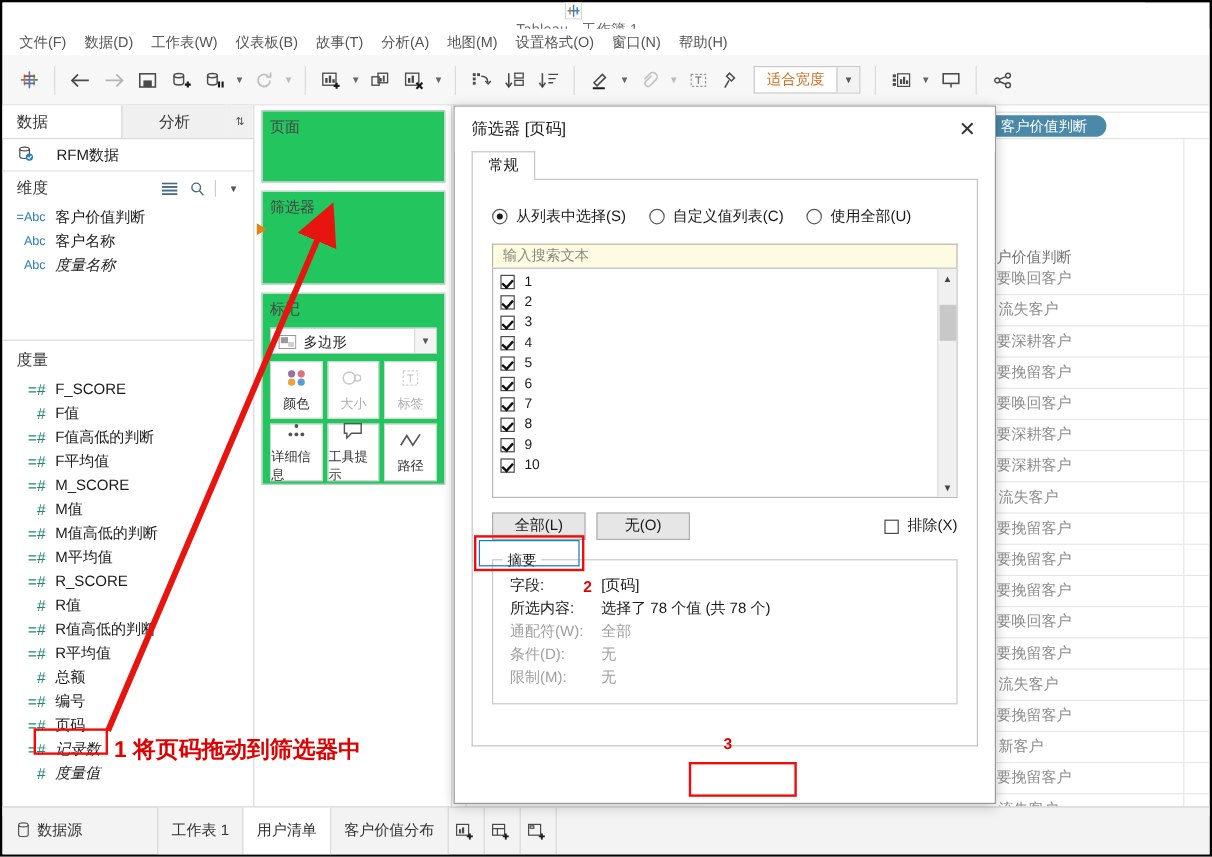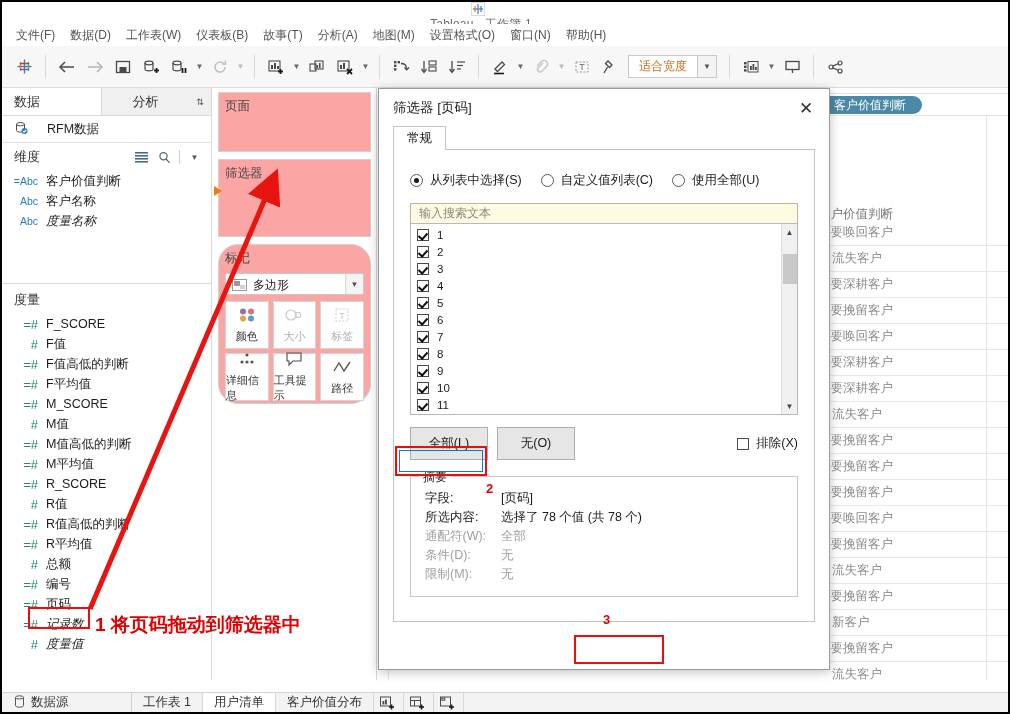--- a/index.html
+++ b/index.html
@@ -108,28 +108,28 @@
   .ficon.abc { color: #2b7dbc; }
   .ficon.num { color: #1f8a70; font-size: 13px; }
   .measures-wrap { margin-top: 4px; border-top: 1px solid #d9d9d9; padding-top: 2px;}
 
   
   .shelves {
     position: absolute; left: 211px; top: 86px; width: 164px; bottom: 32px;
     background: #fff; padding: 4px 5px; border-right: 1px solid #d9d9d9;
   }
   .shelf {
-    border: 1px solid #d2d2d2; background: #fca5a5; margin-bottom: 7px; position: relative;
+    border: 1px solid #d2d2d2; background: #22c55e; margin-bottom: 7px; position: relative;
   }
   .shelf .sh-title {
     font-size: 12.5px; color: #444; padding: 5px 0 0 6px;
   }
   .shelf.pages { height: 60px; }
   .shelf.filters { height: 78px; }
-  .shelf.marks { height: 160px; border-radius: 20px; }
+  .shelf.marks { height: 160px; }
   .marks-drop {
     margin: 6px 6px 0 6px; height: 22px; border: 1px solid #c8c8c8; background: #fff;
     display: flex; align-items: flex-end; gap: 6px; padding-left: 6px;
   }
   .marks-drop .txt { font-size: 12px; color: #222; flex: 1; }
   .marks-drop .dd {
     width: 18px; height: 20px; border-left: 1px solid #d8d8d8; background: #f4f4f4;
     display:flex; align-items:center; justify-content:center; font-size: 8px; color:#555;
   }
   .marks-grid {
@@ -175,21 +175,21 @@
     font-size: 12.5px; color: #8c8c8c;
     font-family: "Liberation Serif", "DejaVu Serif", serif;
   }
   .data-row .cell.indent { padding-left: 14px; }
   .sheet-vline {
     position: absolute; top: 28px; bottom: 0; width: 1px; background: #e6e6e6;
   }
 
   
   .statusbar {
-    position: absolute; left: 0; bottom: 0; width: 1006px; height: 20px;
+    position: absolute; left: 0; bottom: 0; width: 1006px; height: 40px;
     background: #f3f3f3; border-top: 1px solid #d2d2d2; display: flex; align-items: center;
   }
   .sb-ds {
     display: flex; align-items: center; gap: 6px; padding: 0 12px; height: 100%;
     border-right: 1px solid #d2d2d2; min-width: 130px;
   }
   .sb-ds .t { font-size: 12.5px; color: #333; }
   .sheet-tab {
     height: 100%; display: flex; align-items: center; padding: 0 11px;
     font-size: 12.5px; color: #333; border-right: 1px solid #d8d8d8; cursor: default;
@@ -265,21 +265,21 @@
     display: flex; flex-direction: column; align-items: center;
   }
   .vscroll .arrow { height: 16px; display:flex; align-items:center; justify-content:center; font-size: 8px; color: #444; }
   .vscroll .track { flex: 1; width: 100%; position: relative; }
   .vscroll .thumb {
     position: absolute; top: 14px; left: 1px; width: 14px; height: 30px; background: #c8c8c8;
   }
 
   .btn-row { margin-top: 12px; display: flex; align-items: center; gap: 9px; }
   .btn {
-    min-width: 78px; height: 33px; border: 1px solid #adadad; background: #e6e6e6;
+    min-width: 78px; height: 23px; border: 1px solid #adadad; background: #e6e6e6;
     font-size: 12.5px; color: #1a1a1a; display: flex; align-items: center;
     justify-content: center; cursor: default;
   }
   .exclude-wrap { margin-left: auto; display: flex; align-items: center; gap: 7px; }
   .exclude-wrap .lt { font-size: 12.5px; color: #1a1a1a; }
 
   .group {
     margin-top: 16px; border: 1px solid #c9c9c9; padding: 12px 14px 12px 14px;
     position: relative;
   }
@@ -927,24 +927,20 @@
                 <span class="lt">8</span>
               </div>
             <div class="list-item">
                 <span class="cbx checked"></span>
                 <span class="lt">9</span>
               </div>
             <div class="list-item">
                 <span class="cbx checked"></span>
                 <span class="lt">10</span>
               </div>
-            <div class="list-item">
-                <span class="cbx checked"></span>
-                <span class="lt">11</span>
-              </div>
           </div>
           <div class="vscroll">
             <div class="arrow">▲</div>
             <div class="track">
                 <div class="thumb"></div>
               </div>
             <div class="arrow">▼</div>
           </div>
         </div>
 

